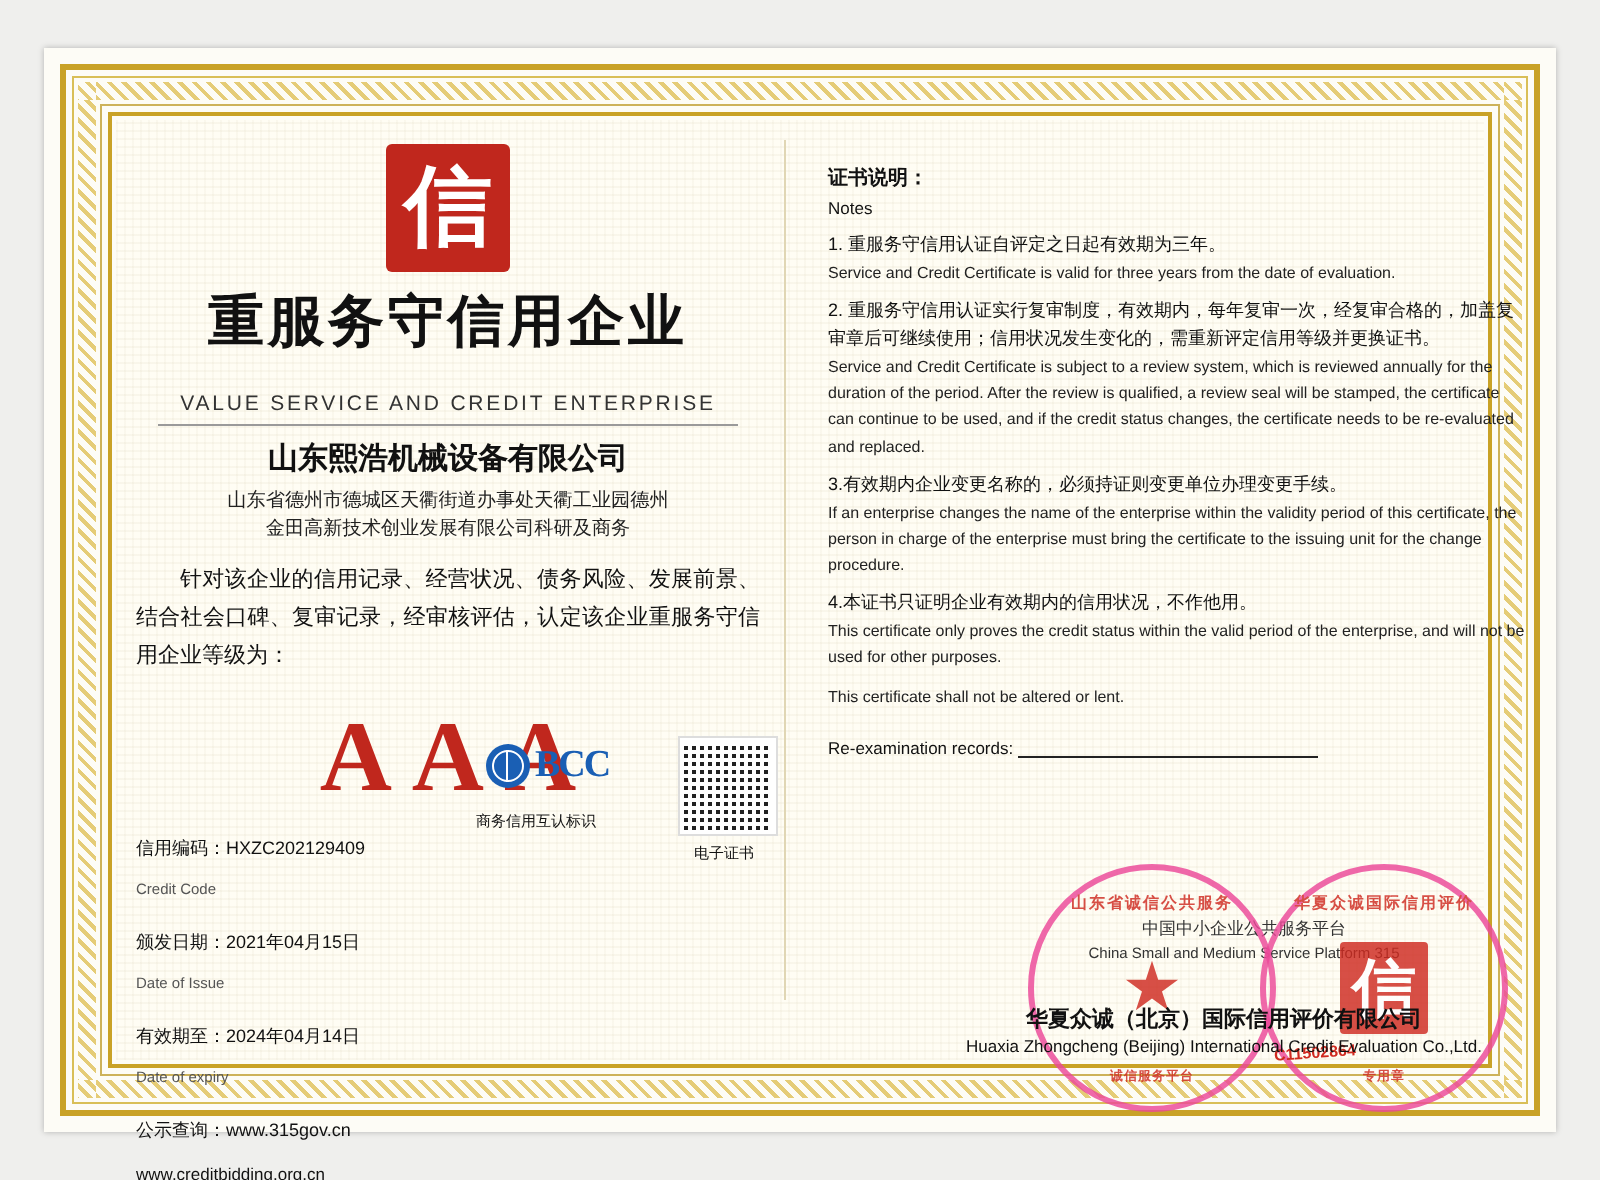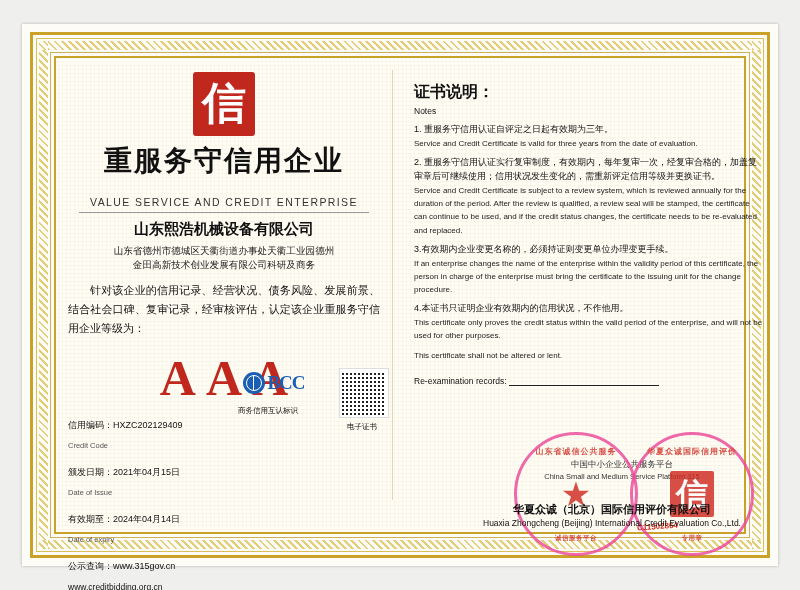--- a/index.html
+++ b/index.html
@@ -198,21 +198,21 @@
     width:60px;text-align:center;
     font-size:7.5px;color:#111;
   }
   
   .right{
     position:absolute;
     left:392px;top:58px;
     width:350px;
     color:#111;
   }
-  .notes-h-cn{font-size:16px;font-weight:bold;margin-bottom:3px;}
+  .notes-h-cn{font-size:10px;font-weight:bold;margin-bottom:3px;}
   .notes-h-en{font-size:8.5px;margin-bottom:7px;}
   .note{margin-bottom:6px;}
   .note-cn{font-size:9px;line-height:1.55;}
   .note-en{font-size:8px;line-height:1.65;color:#222;}
   .reexam{
     margin-top:14px;
   }
   .reexam-cn{font-size:9.5px;font-weight:bold;margin-bottom:3px;}
   .reexam-en{font-size:8.5px;}
   .reexam-line{

